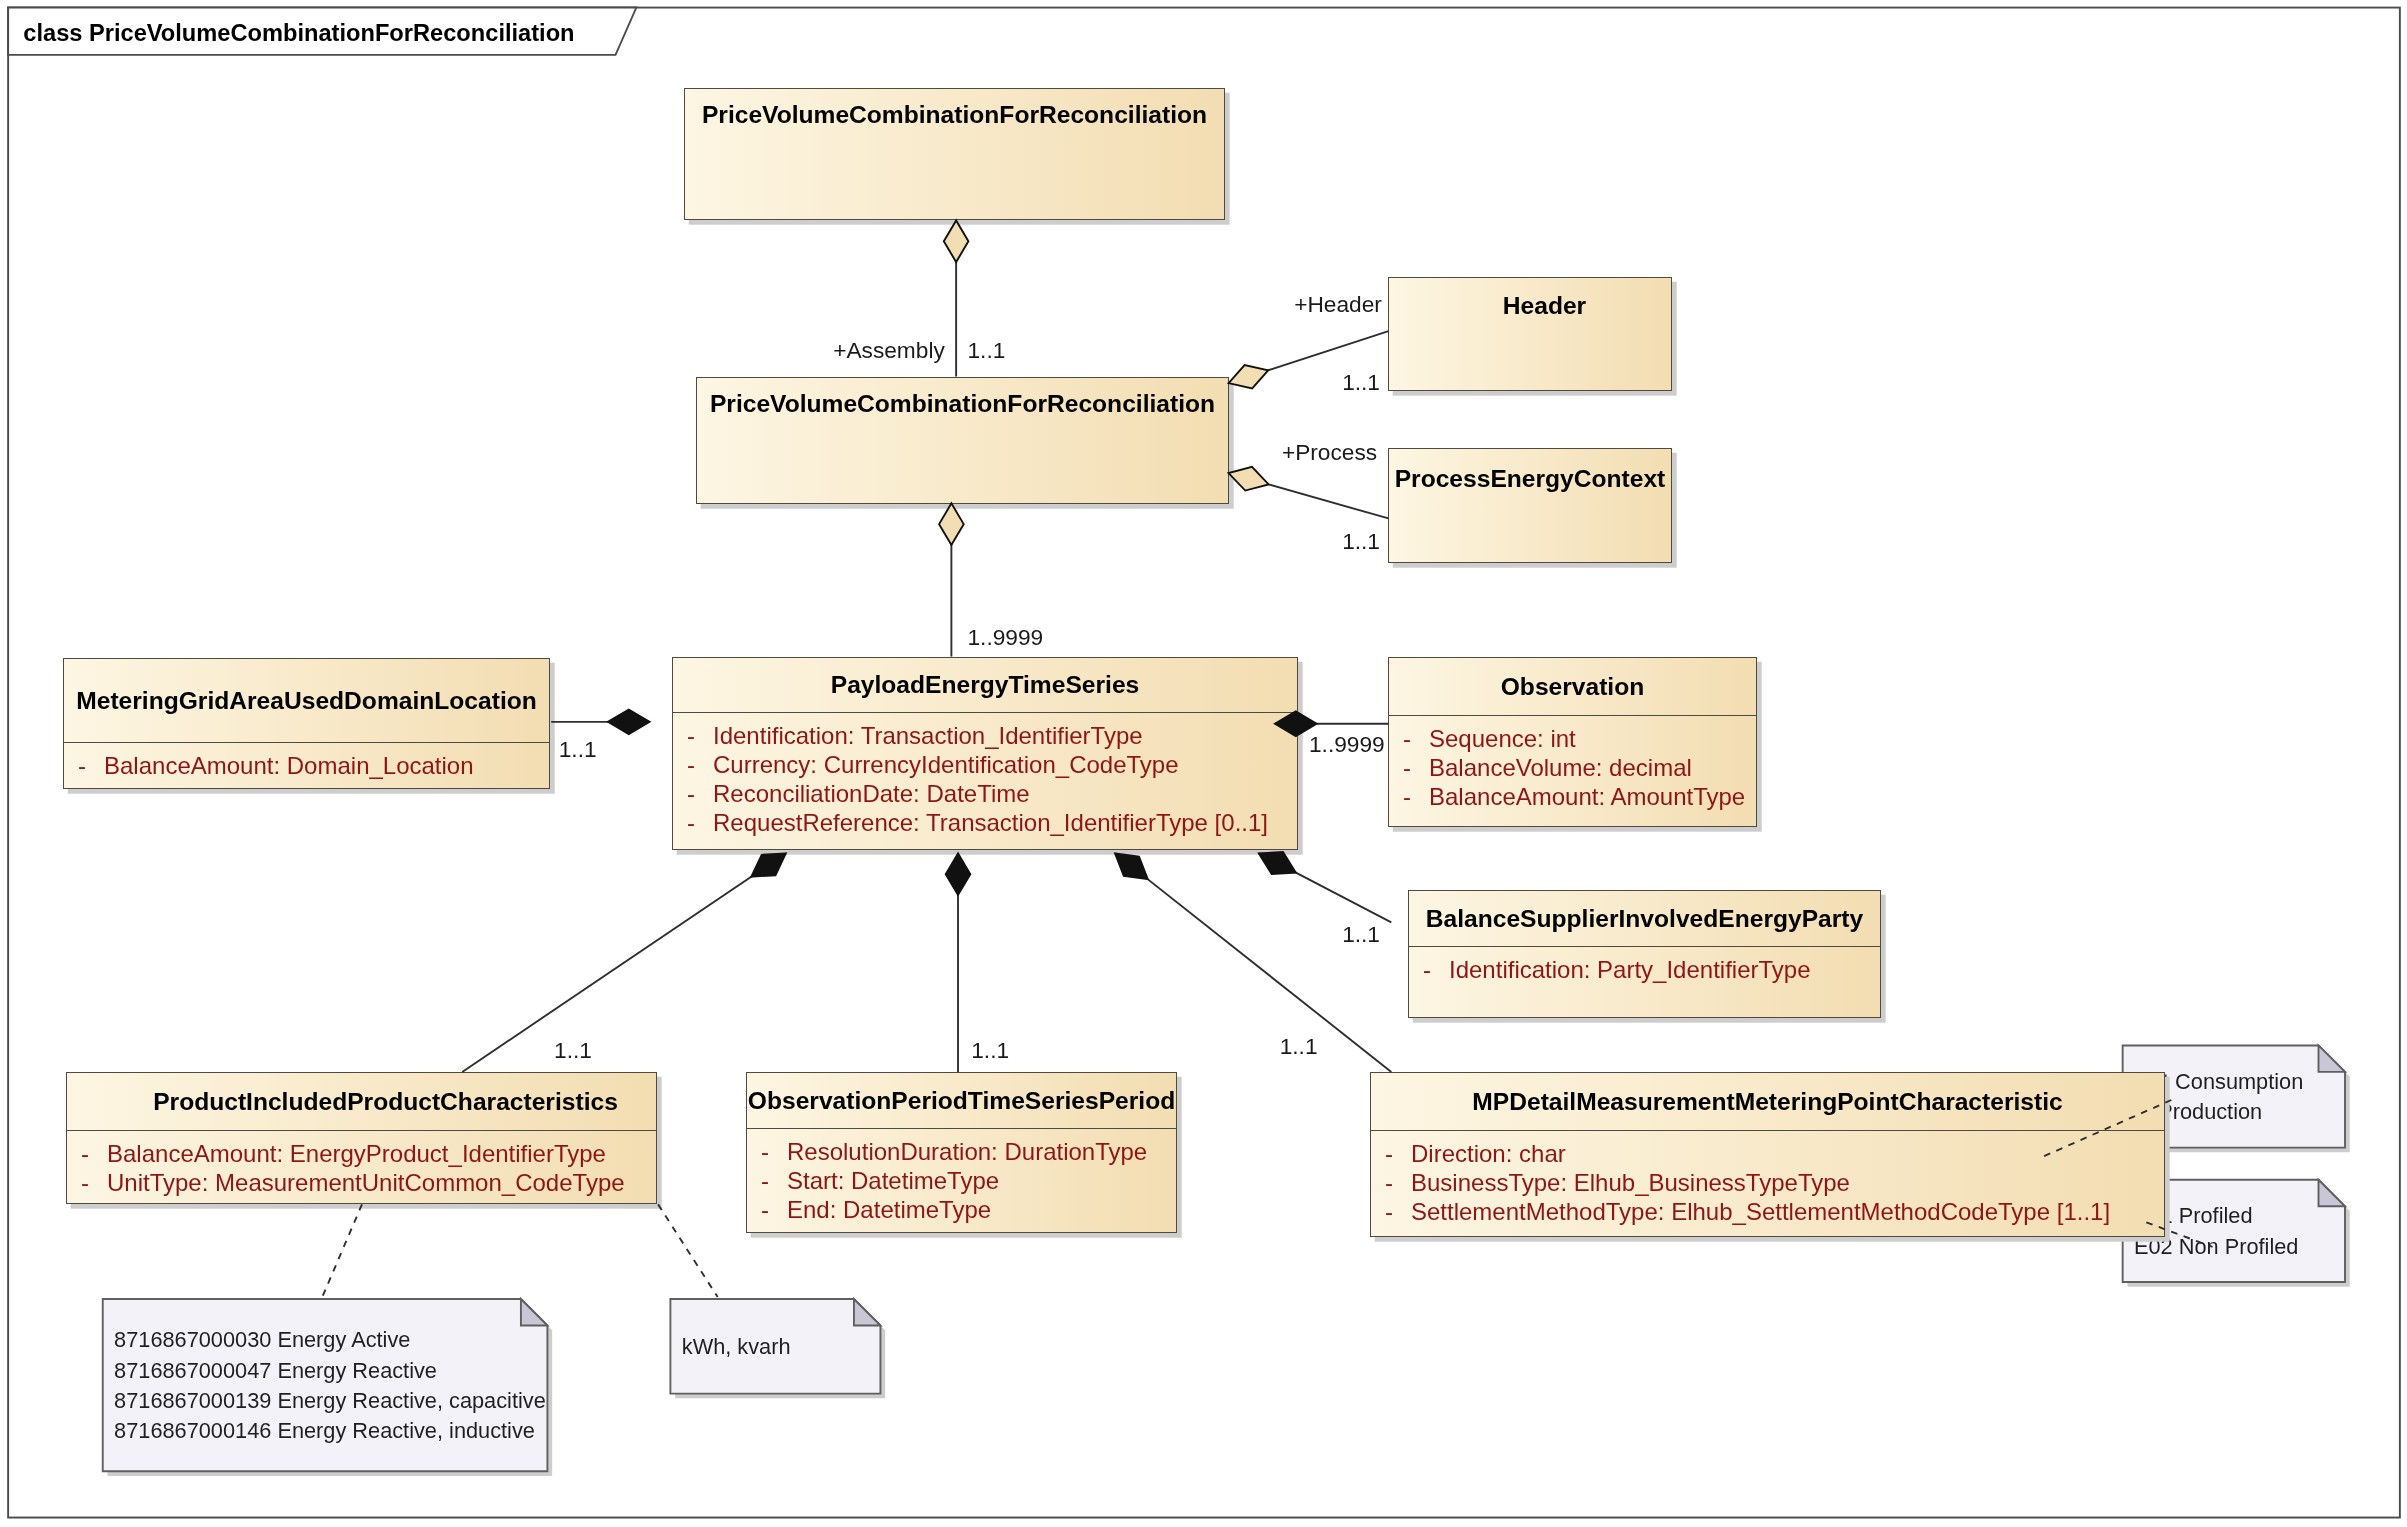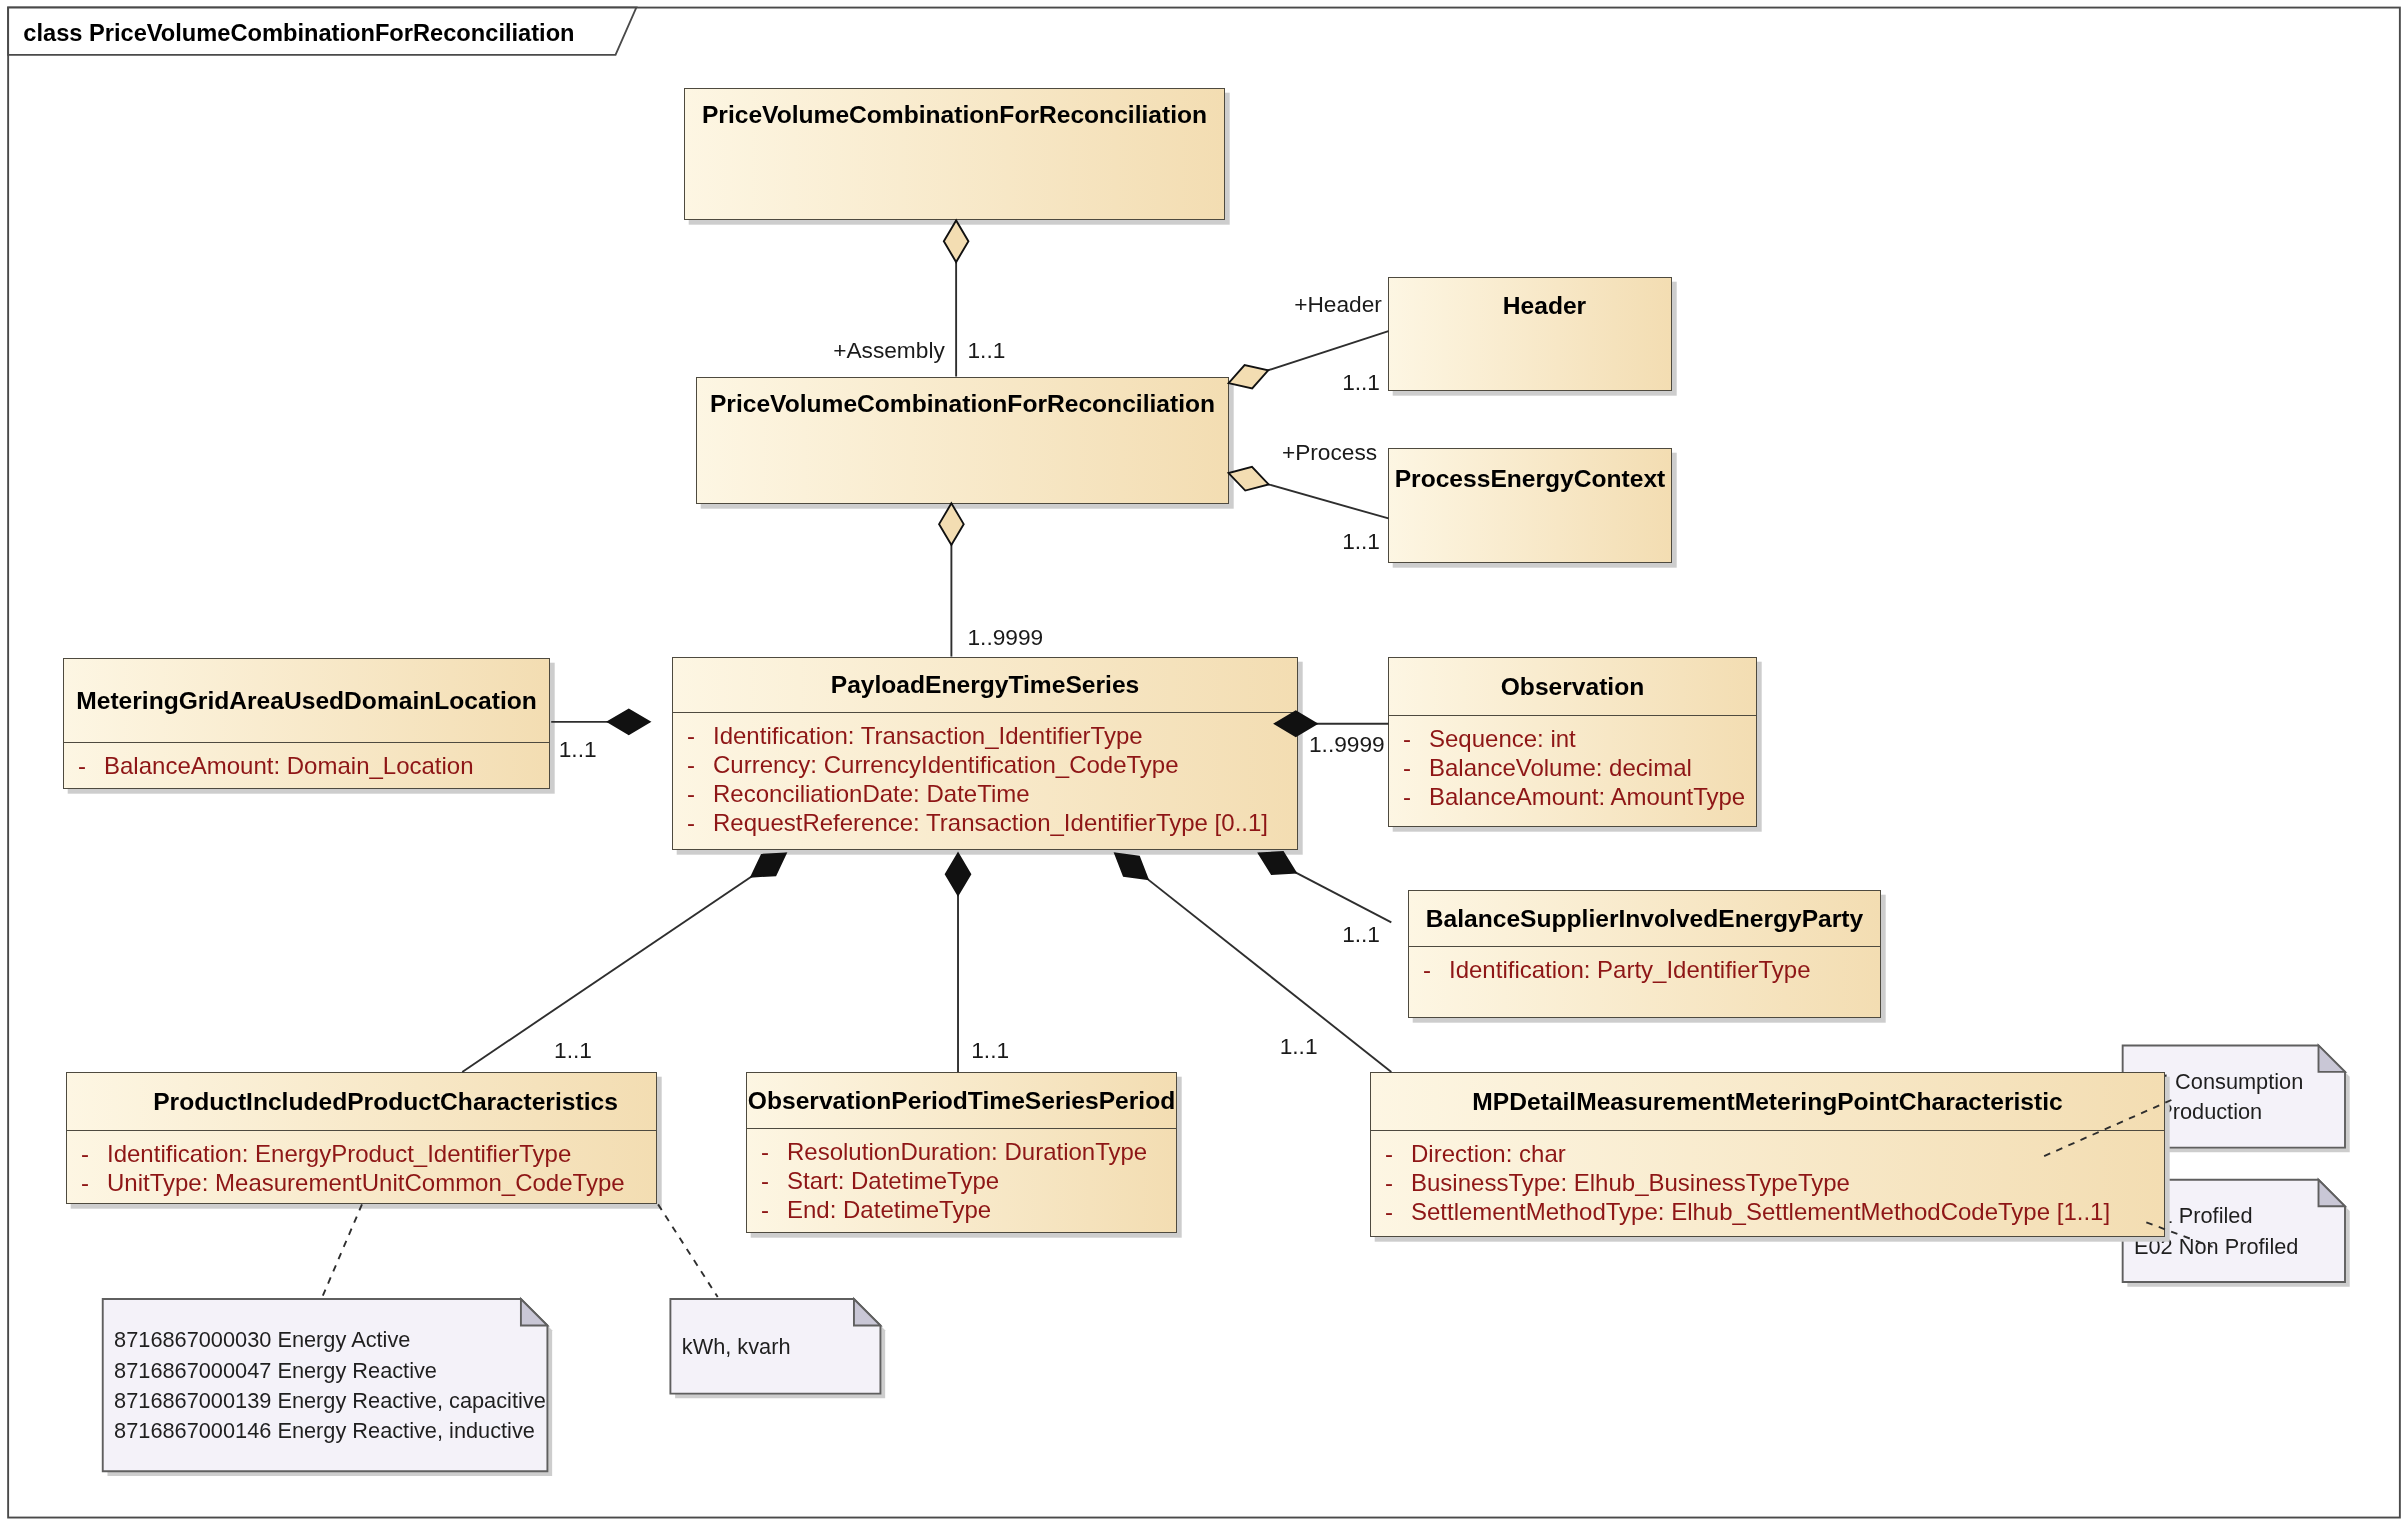--- a/index.html
+++ b/index.html
@@ -128,21 +128,21 @@
             <span class="attr-dash">-</span>
             <span>Identification: Party_IdentifierType</span>
           </div>
         </div>
       </div>
       <div class="uml-class" style="left: 66px; top: 1072px; width: 591px; height: 132px;">
         <div class="uml-title" style="height: 57px; padding-left: 48px;">ProductIncludedProductCharacteristics</div>
         <div class="uml-attrs">
           <div class="attr-row">
             <span class="attr-dash">-</span>
-            <span>Identification: EnergyProduct_IdentifierType</span>
+            <span>BalanceAmount: EnergyProduct_IdentifierType</span>
           </div>
           <div class="attr-row">
             <span class="attr-dash">-</span>
             <span>UnitType: MeasurementUnitCommon_CodeType</span>
           </div>
         </div>
       </div>
       <div class="uml-class" style="left: 746px; top: 1072px; width: 431px; height: 161px;">
         <div class="uml-title" style="height: 55px;">ObservationPeriodTimeSeriesPeriod</div>
         <div class="uml-attrs">

